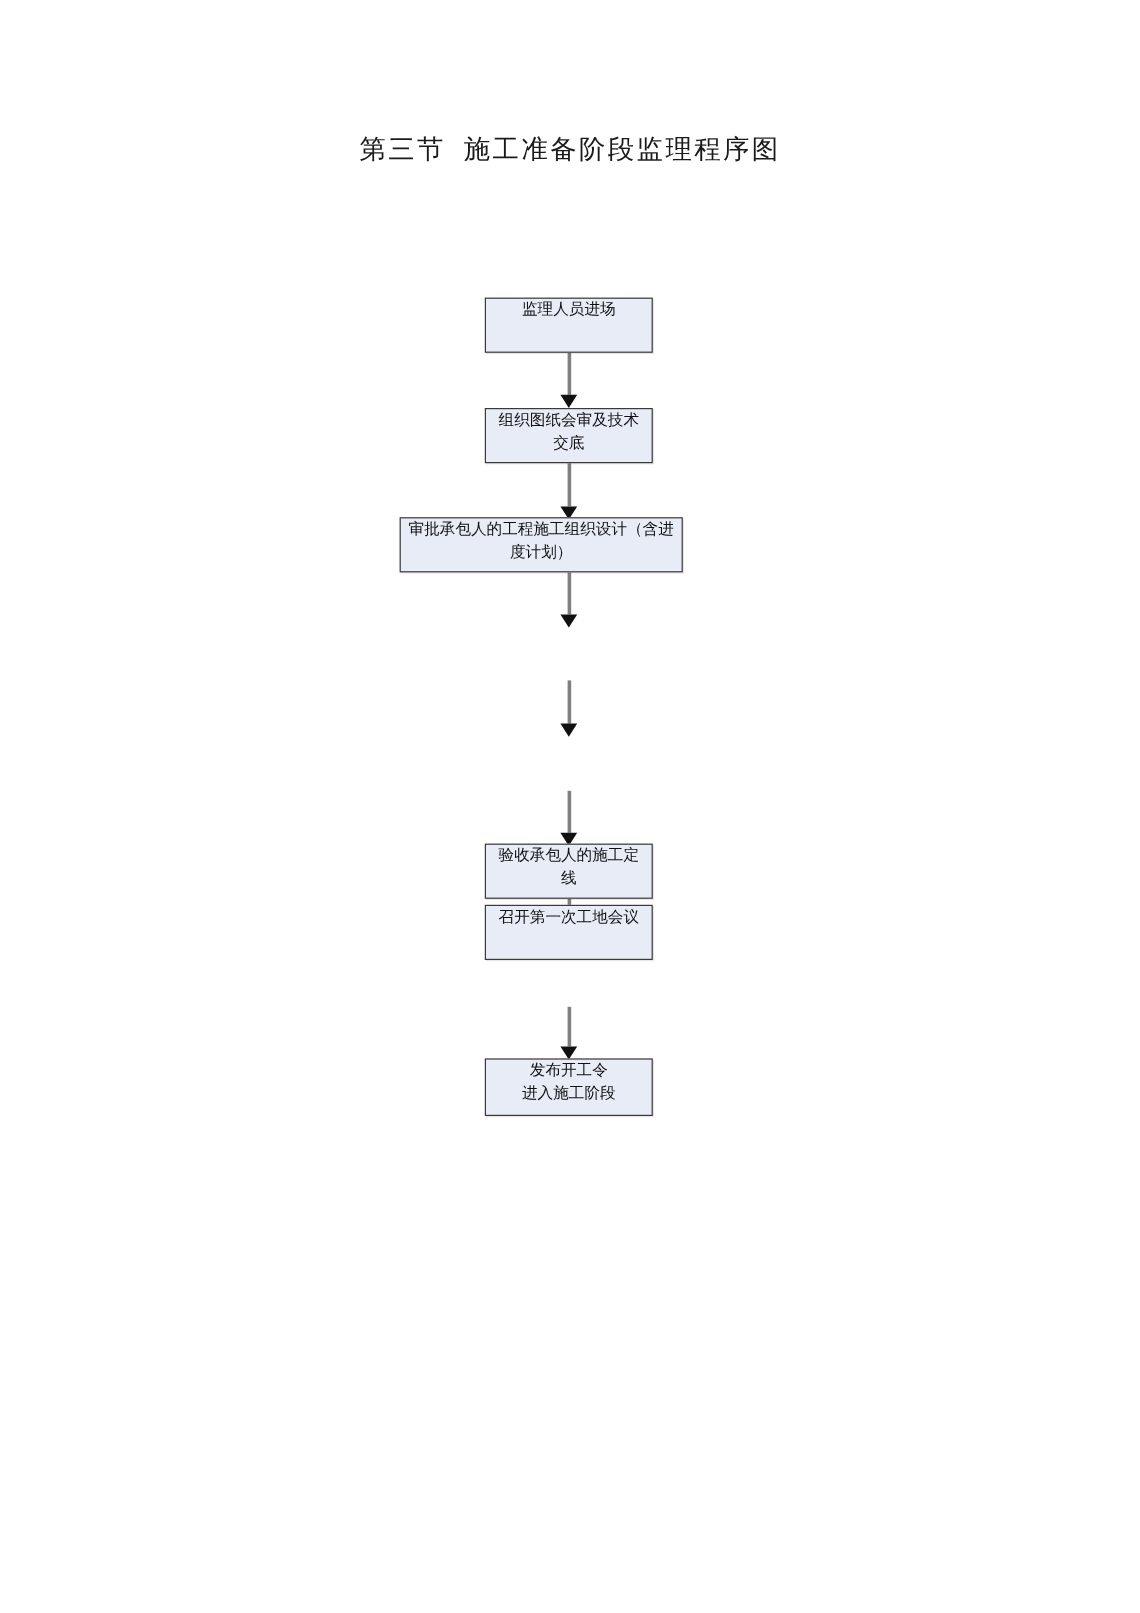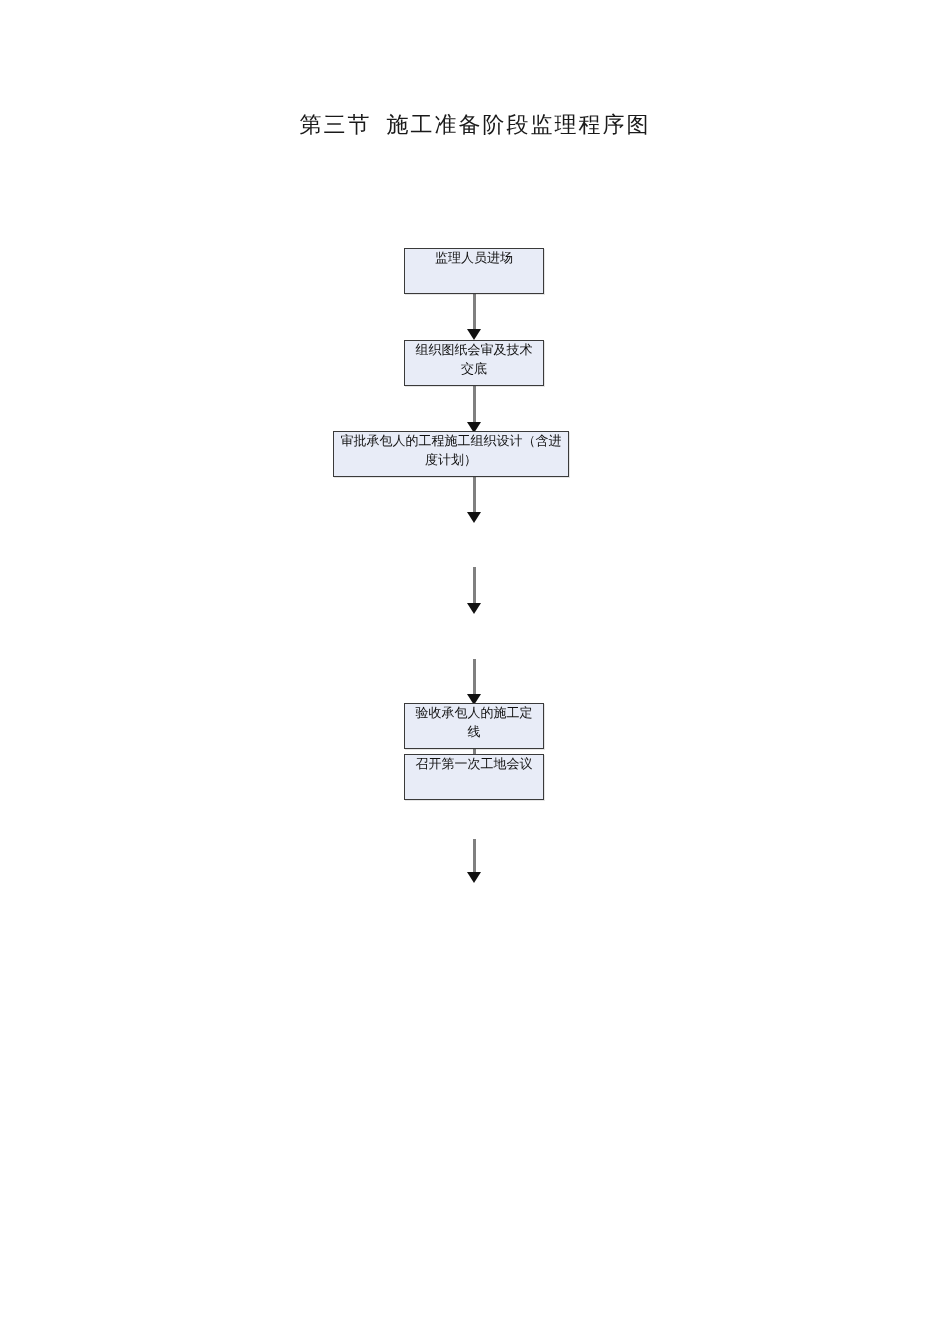--- a/index.html
+++ b/index.html
@@ -152,15 +152,19 @@
 
 
     <div class="node n-narrow" style="top:703px;">
       <span class="label">验收承包人的施工定线</span>
     </div>
 
     <div class="node n-narrow" style="top:754px;">
       <span class="label">召开第一次工地会议</span>
     </div>
 
+    <div class="node n-narrow n-tall" style="top:882px;">
+      <span class="label">发布开工令
+进入施工阶段</span>
+    </div>
 
   </div>
 </div>
 
 </body></html>

